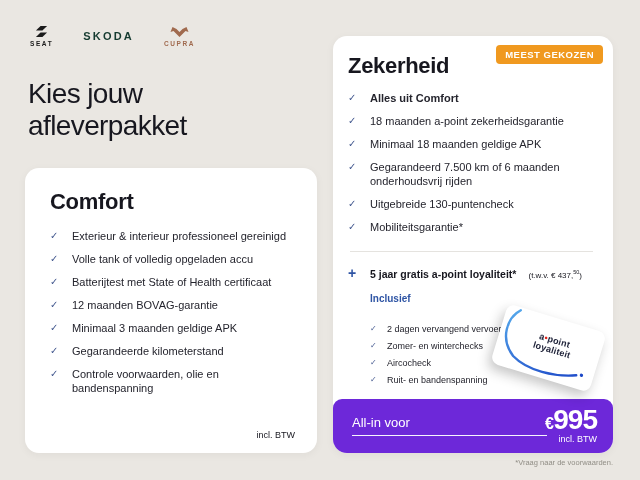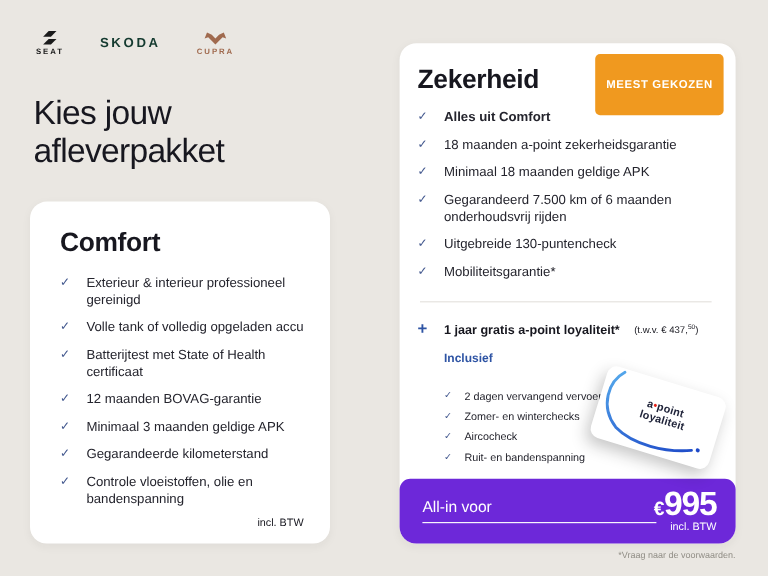--- a/index.html
+++ b/index.html
@@ -11,38 +11,38 @@
   .logos{position:absolute;left:30px;top:25px;display:flex;align-items:center;gap:30px;}
   .logo{display:flex;flex-direction:column;align-items:center;gap:2px;}
   .logo-word{font-size:6.5px;font-weight:bold;letter-spacing:1.6px;color:#1b1b1b;}
   .skoda-word{font-size:11px;font-weight:bold;letter-spacing:2.2px;color:#153B30;}
   .cupra-word{color:#A06A4E;}
   
   .page-title{position:absolute;left:28px;top:78px;margin:0;font-size:28px;line-height:32px;
     font-weight:500;letter-spacing:-0.6px;color:#17171F;}
   
   .card{position:absolute;background:#FFFFFF;border-radius:14px;box-shadow:0 2px 8px rgba(40,40,40,0.05);box-sizing:border-box;}
-  .card-comfort{left:25px;top:168px;width:250px;height:285px;padding:21px 20px 0 25px;}
+  .card-comfort{left:25px;top:168px;width:292px;height:285px;padding:21px 20px 0 25px;}
   .card-zekerheid{left:333px;top:36px;width:280px;height:417px;padding:17px 18px 0 15px;}
   .card h2{margin:0;font-size:22px;font-weight:bold;letter-spacing:-0.3px;color:#17171F;}
   .card-comfort h2{margin-bottom:14px;}
   .card-zekerheid h2{margin-bottom:12px;}
   .features{list-style:none;margin:0;padding:0;display:flex;flex-direction:column;gap:9px;}
   .feature{display:flex;gap:9px;font-size:11px;line-height:14px;color:#24242D;}
   .feature.bold{font-weight:bold;}
   .chk{color:#44598F;font-size:10px;line-height:13px;flex:0 0 13px;font-weight:normal;}
   
   .price-block{position:absolute;right:22px;bottom:13px;text-align:right;color:#17171F;}
   .price{white-space:nowrap;}
   .price .cur{font-size:17px;font-weight:bold;letter-spacing:-0.5px;}
   .price .amt{font-size:30px;font-weight:bold;letter-spacing:-1.2px;}
   .vat{font-size:9px;margin-top:1px;}
   
   .badge{position:absolute;top:9px;right:10px;background:#F0991F;color:#fff;
-    font-size:9.5px;font-weight:bold;letter-spacing:0.5px;padding:20px 9px;border-radius:4px;}
+    font-size:9.5px;font-weight:bold;letter-spacing:0.5px;padding:4px 9px;border-radius:4px;}
   .divider{height:1px;background:#E5E3DF;margin:17px 2px 15px 2px;}
   .bonus{display:flex;gap:8px;align-items:baseline;white-space:nowrap;}
   .plus{color:#2E54A4;font-size:14px;font-weight:bold;flex:0 0 14px;line-height:12px;}
   .bonus-title{font-size:10.5px;font-weight:bold;color:#17171F;}
   .bonus-value{font-size:8px;color:#17171F;margin-left:4px;}
   .bonus-value sup{font-size:5.5px;}
   .inclusief{margin:13px 0 0 22px;}
   .inclusief-label{color:#2E54A4;font-size:10px;font-weight:bold;margin-bottom:20px;}
   .sub-features{list-style:none;margin:0;padding:0;display:flex;flex-direction:column;gap:6px;max-width:150px;}
   .sub-feature{display:flex;gap:7px;font-size:9px;line-height:11px;color:#24242D;}
@@ -118,21 +118,21 @@
       <li class="feature">
           <span class="chk">✓</span>
           <span>Minimaal 3 maanden geldige APK</span>
         </li>
       <li class="feature">
           <span class="chk">✓</span>
           <span>Gegarandeerde kilometerstand</span>
         </li>
       <li class="feature">
           <span class="chk">✓</span>
-          <span>Controle vloeistoffen, olie en bandenspanning</span>
+          <span>Controle voorwaarden, olie en bandenspanning</span>
         </li>
     </ul>
     <div class="price-block">
       <div class="vat">incl. BTW</div>
     </div>
   </section>
 
   <section class="card card-zekerheid">
     <div class="badge">MEEST GEKOZEN</div>
     <h2>Zekerheid</h2>
@@ -158,21 +158,21 @@
           <span>Uitgebreide 130-puntencheck</span>
         </li>
       <li class="feature">
           <span class="chk">✓</span>
           <span>Mobiliteitsgarantie*</span>
         </li>
     </ul>
     <div class="divider"></div>
     <div class="bonus">
       <span class="plus">+</span>
-      <span class="bonus-title">1 jaar gratis a-point loyaliteit*</span>
+      <span class="bonus-title">5 jaar gratis a-point loyaliteit*</span>
       <span class="bonus-value"><span>(t.w.v. € 437,</span><sup>50</sup><span>)</span></span>
     </div>
     <div class="inclusief">
       <div class="inclusief-label">Inclusief</div>
       <ul class="sub-features">
         <li class="sub-feature">
             <span class="chk">✓</span>
             <span>2 dagen vervangend vervoer</span>
           </li>
         <li class="sub-feature">

